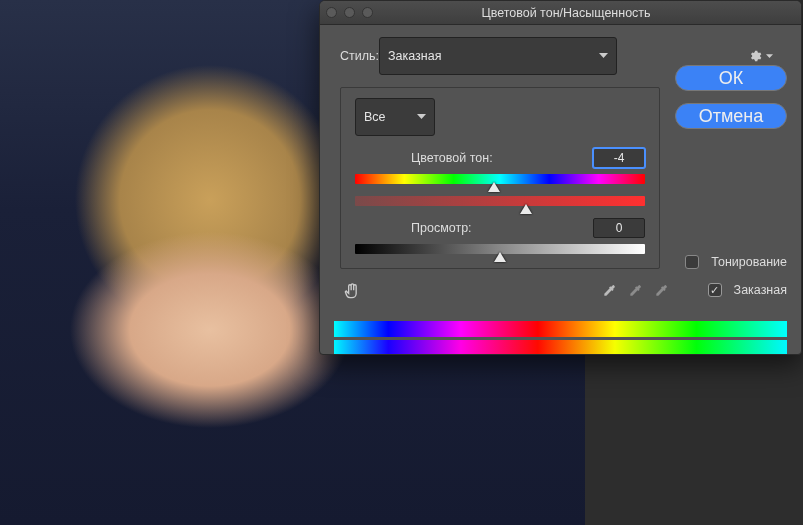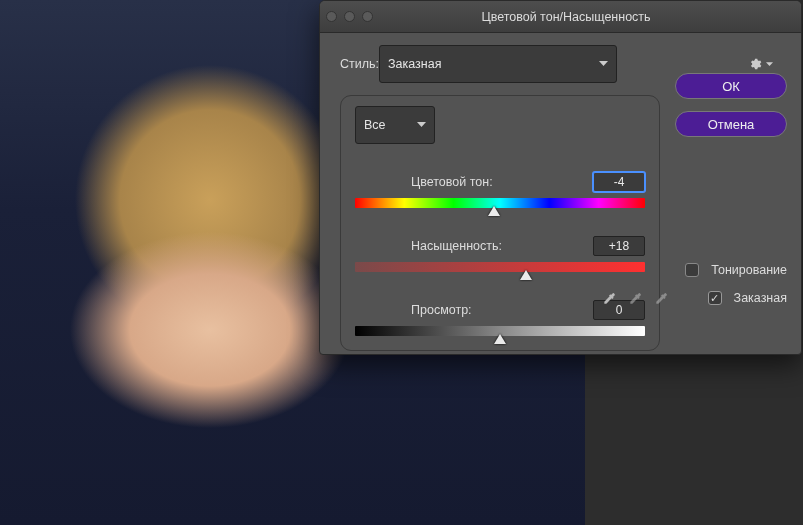--- a/index.html
+++ b/index.html
@@ -33,21 +33,21 @@
     left: 319px; top: 0;
     width: 483px; height: 355px;
     background: #535353;
     border: 1px solid #2a2a2a;
     box-shadow: 0 10px 28px rgba(0,0,0,0.6);
     border-radius: 6px 6px 4px 4px;
     overflow: hidden;
     font-size: 12.5px;
   }
   .titlebar {
-    height: 32px;
+    height: 24px;
     background: linear-gradient(#4d4d4d,#3e3e3e);
     border-bottom: 1px solid #2a2a2a;
     display: flex;
     align-items: center;
     padding: 0 6px;
   }
   .traffic { display: flex; gap: 7px; margin-right: 8px; }
   .dot { width: 11px; height: 11px; border-radius: 50%; background: #5a5a5a; border:1px solid #333; }
   .title-text { flex: 1; text-align: center; color: #ddd; font-size: 12.5px; }
   .title-spacer { width: 44px; }
@@ -77,52 +77,52 @@
   .right-col {
     position: absolute;
     right: 14px; top: 40px;
     width: 112px;
     display: flex;
     flex-direction: column;
     gap: 12px;
     align-items: stretch;
   }
   .btn {
-    background: #4c1d95;
+    background: #3b82f6;
     border: 1px solid #787878;
     border-radius: 14px;
     height: 26px;
     color: #eee;
     display: flex;
     align-items: center;
     justify-content: center;
-    font-size: 13px;
+    font-size: 18px;
   }
   .checkbox-row { display:flex; align-items:center; gap:12px; color:#ddd; font-size:12.5px; }
   .checkbox {
     width: 14px; height: 14px;
     border: 1px solid #888;
     border-radius: 3px;
     background: #3b3b3b;
     display:flex; align-items:center; justify-content:center;
   }
   .checkbox.checked { background: #3b3b3b; border-color:#999; }
   .checkbox.checked::after { content:"✓"; font-size:11px; color:#ddd; line-height:1; }
 
   .panel {
     border: 1px solid #3a3a3a;
-    border-radius: 11px;
+    border-radius: 2px;
     padding: 10px 14px 14px 14px;
     width: 320px;
     margin-left: 6px;
     background: #535353;
   }
   .range-dropdown { width: 80px; }
 
-  .slider-group { margin-top: 28px; }
+  .slider-group { margin-top: 12px; }
   .slider-head { display:flex; align-items:center; justify-content:space-between; padding: 0 0 4px 0; }
   .slider-head .label { margin-left: 56px; }
   .value-box {
     width: 52px; height: 20px;
     background: #3b3b3b;
     border: 1px solid #222;
     color: #e8e8e8;
     display:flex; align-items:center; justify-content:center;
     font-size: 12px;
     border-radius: 2px;
@@ -253,26 +253,20 @@
           <div class="value-box active">
             <span>-4</span>
           </div>
         </div>
         <div class="slider-track hue-track">
           <div class="thumb" style="left: 48%;"></div>
         </div>
       </div>
 
       <div class="slider-group">
-        <div class="slider-head">
-          <span class="label">Насыщенность:</span>
-          <div class="value-box">
-            <span>+18</span>
-          </div>
-        </div>
         <div class="slider-track sat-track">
           <div class="thumb" style="left: 59%;"></div>
         </div>
       </div>
 
       <div class="slider-group">
         <div class="slider-head">
           <span class="label">Просмотр:</span>
           <div class="value-box">
             <span>0</span>

